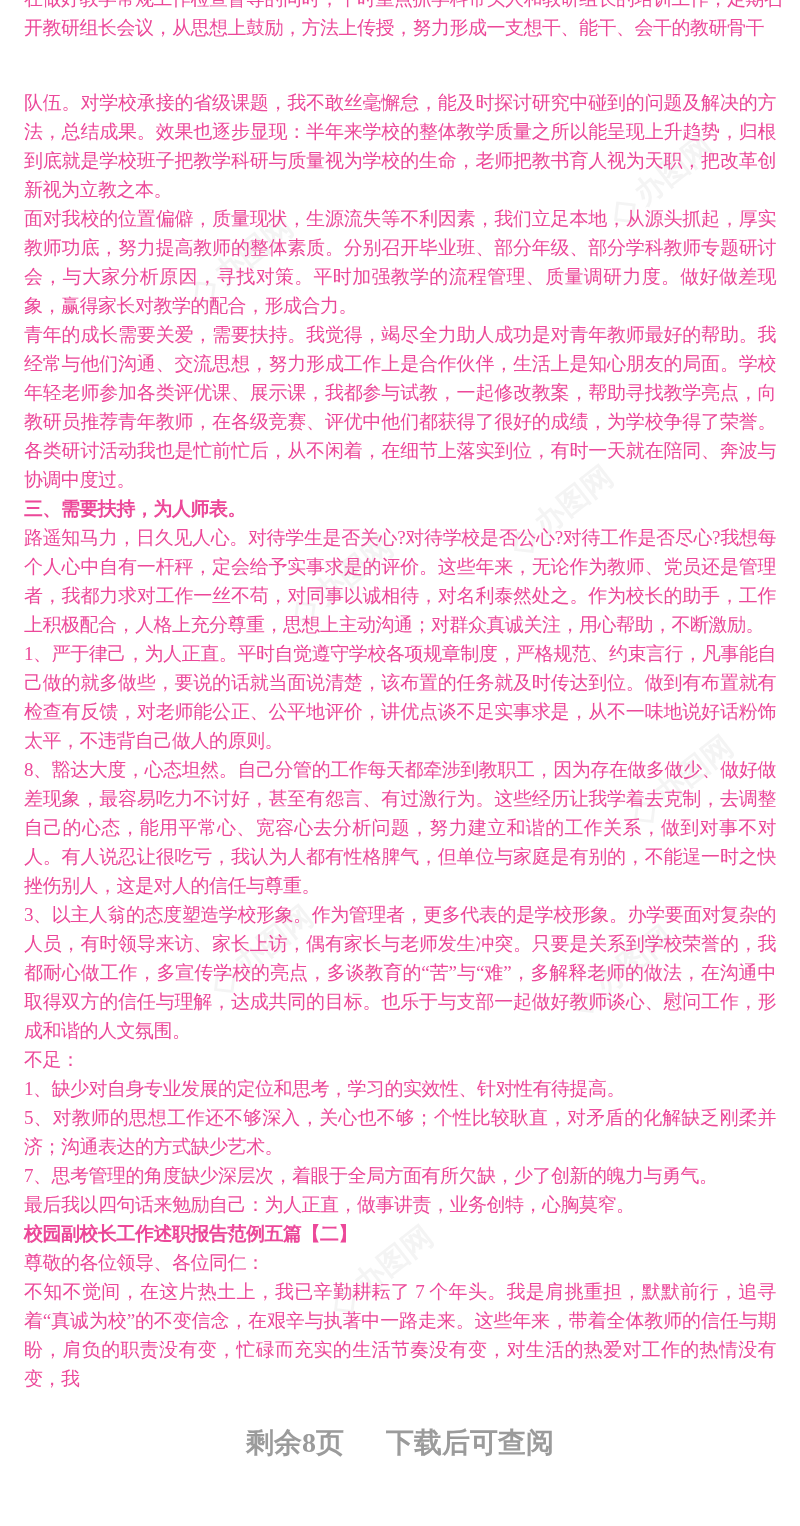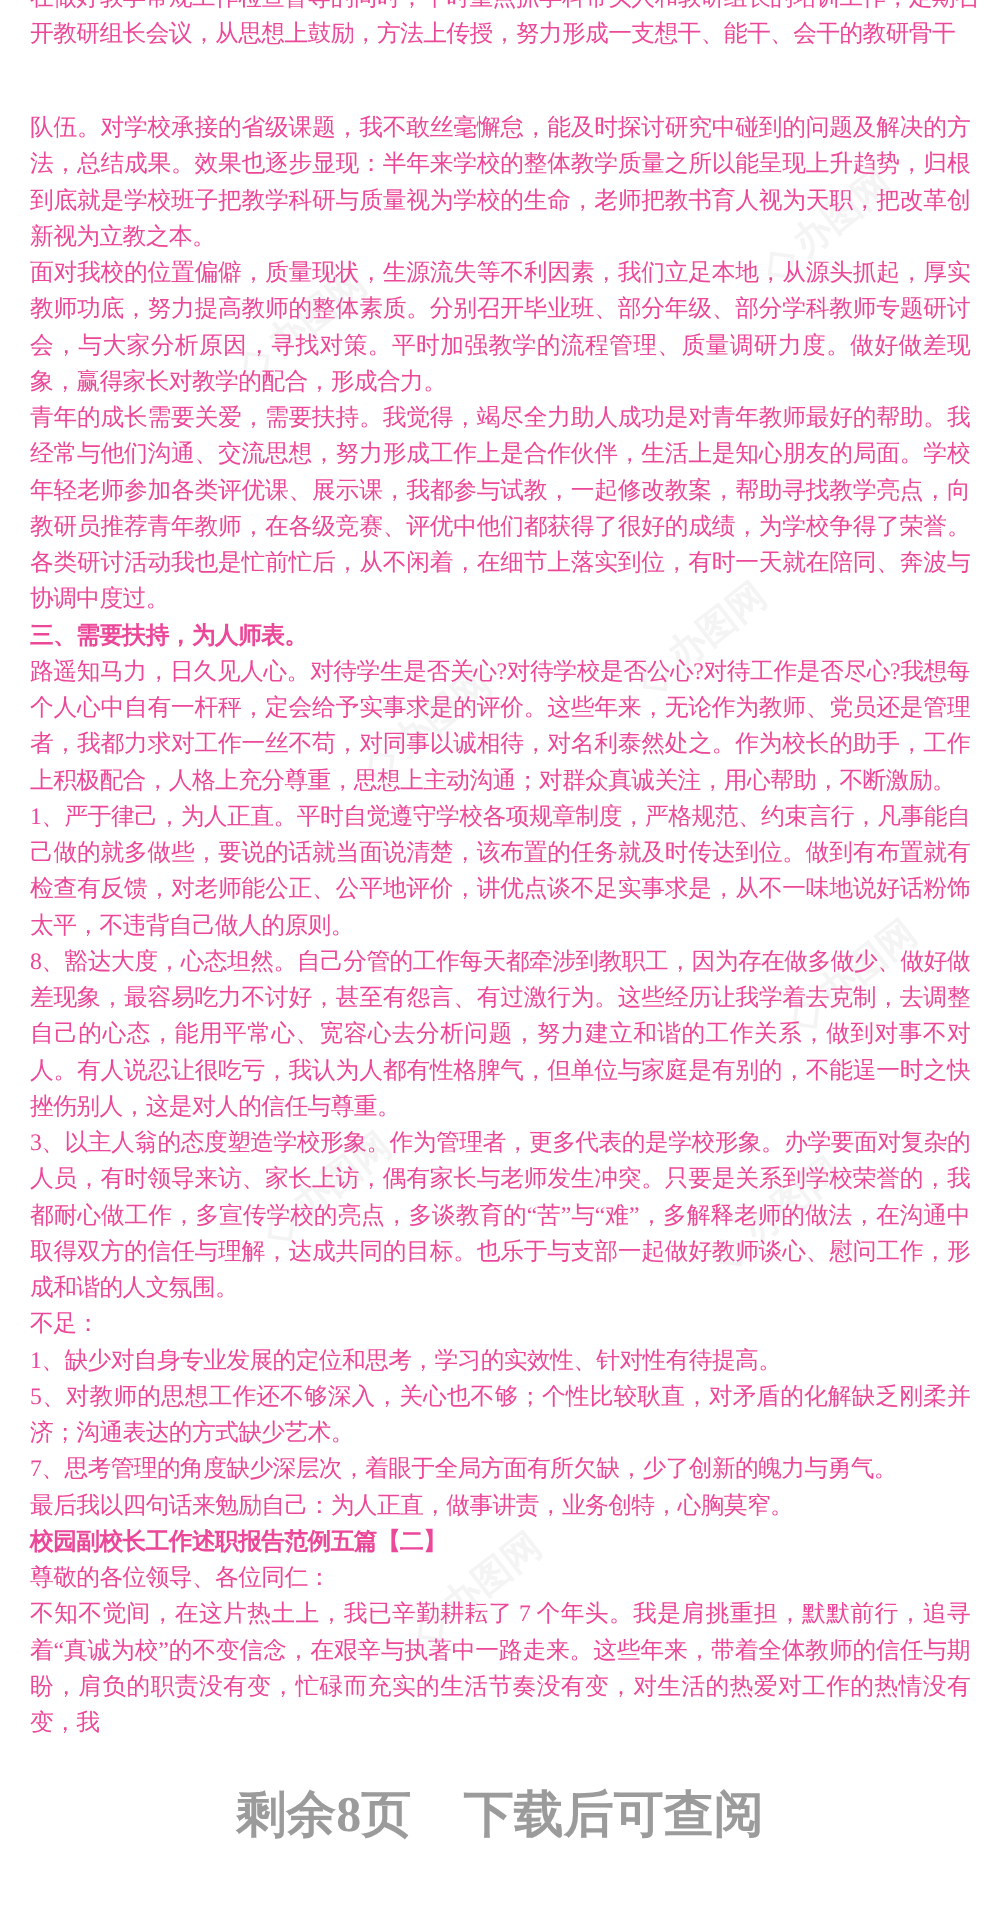--- a/index.html
+++ b/index.html
@@ -30,21 +30,21 @@
   .clip-block { margin-top: -16px; }
   .para { margin: 0; }
   .para.after-gap { margin-top: 46px; }
   .heading { margin: 0; font-weight: bold; }
   .footer {
     position: absolute;
     top: 1424px;
     left: 0;
     width: 800px;
     text-align: center;
-    font-size: 40px;
+    font-size: 28px;
     font-weight: bold;
     color: #9b9b9b;
     font-family: "Liberation Serif", serif;
     white-space: nowrap;
   }
   .footer .hint { margin-left: 42px; }
   .wm-layer { position: absolute; left: 0; top: 0; width: 800px; height: 1526px; pointer-events: none; }
   .wm {
     position: absolute;
     color: rgba(70, 70, 70, 0.06);

